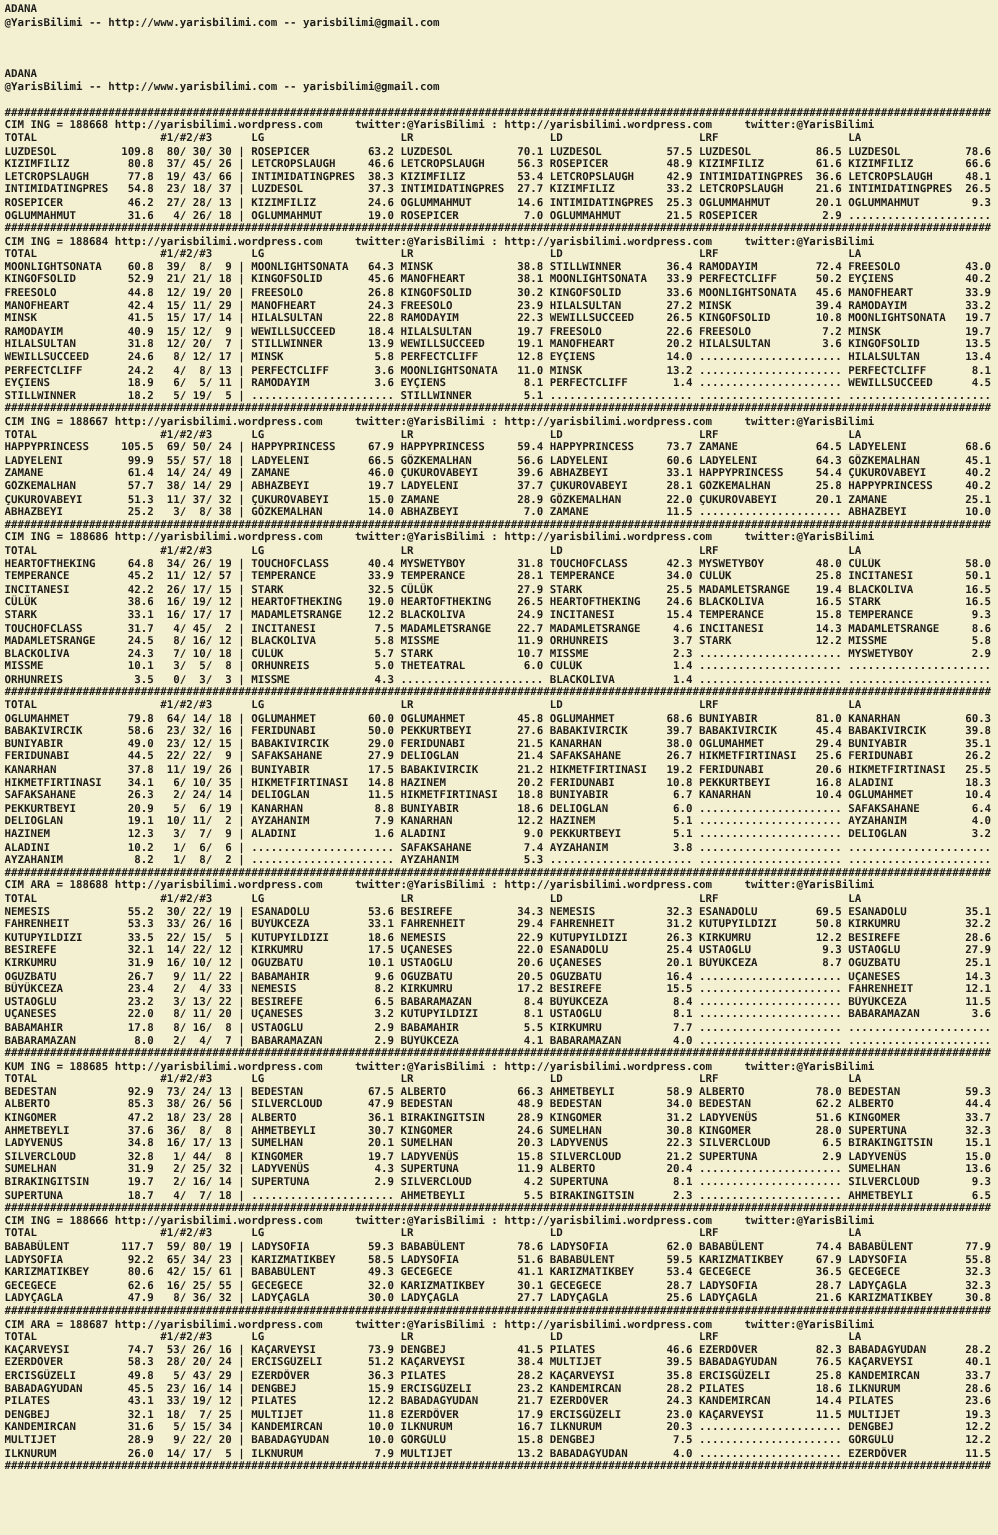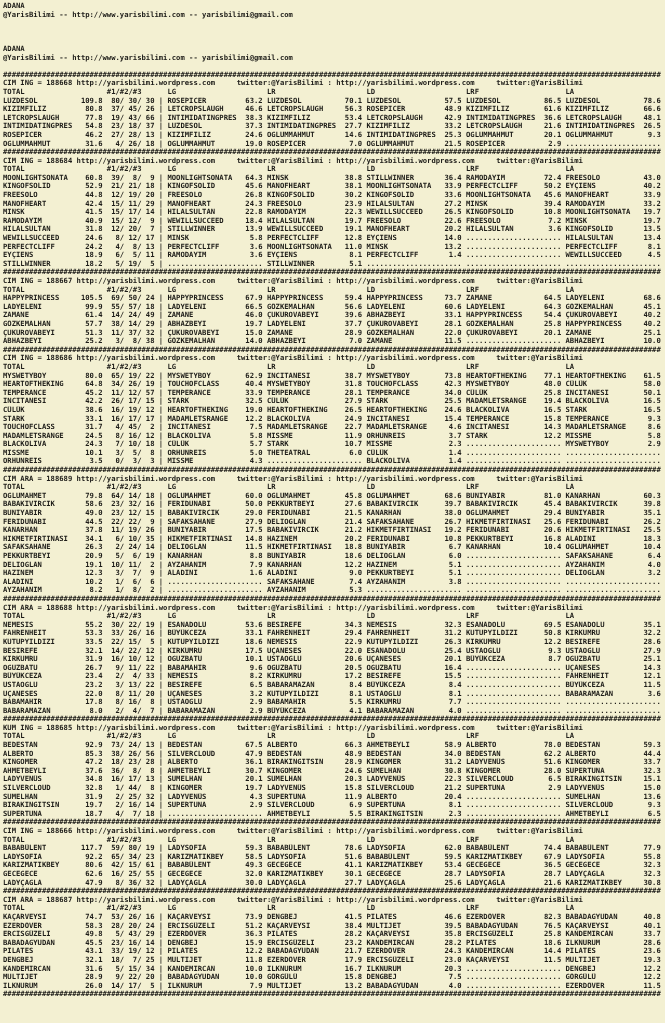--- a/index.html
+++ b/index.html
@@ -70,35 +70,33 @@
         <div class="ln">LADYELENI          99.9  55/ 57/ 18 | LADYELENI         66.5 GÖZKEMALHAN       56.6 LADYELENI         60.6 LADYELENI         64.3 GÖZKEMALHAN       45.1 </div>
         <div class="ln">ZAMANE             61.4  14/ 24/ 49 | ZAMANE            46.0 ÇUKUROVABEYI      39.6 ABHAZBEYI         33.1 HAPPYPRINCESS     54.4 ÇUKUROVABEYI      40.2 </div>
         <div class="ln">GÖZKEMALHAN        57.7  38/ 14/ 29 | ABHAZBEYI         19.7 LADYELENI         37.7 ÇUKUROVABEYI      28.1 GÖZKEMALHAN       25.8 HAPPYPRINCESS     40.2 </div>
         <div class="ln">ÇUKUROVABEYI       51.3  11/ 37/ 32 | ÇUKUROVABEYI      15.0 ZAMANE            28.9 GÖZKEMALHAN       22.0 ÇUKUROVABEYI      20.1 ZAMANE            25.1 </div>
         <div class="ln">ABHAZBEYI          25.2   3/  8/ 38 | GÖZKEMALHAN       14.0 ABHAZBEYI          7.0 ZAMANE            11.5 ...................... ABHAZBEYI         10.0 </div>
       </div>
       <div>
         <div class="ln">########################################################################################################################################################</div>
         <div class="ln">CIM ING = 188686 http://yarisbilimi.wordpress.com     twitter:@YarisBilimi : http://yarisbilimi.wordpress.com     twitter:@YarisBilimi</div>
         <div class="ln">TOTAL                   #1/#2/#3      LG                     LR                     LD                     LRF                    LA</div>
-        <div class="ln">MYSWETYBOY         80.0  65/ 19/ 22 | MYSWETYBOY        62.9 INCITANESI        38.7 MYSWETYBOY        73.8 HEARTOFTHEKING    77.1 HEARTOFTHEKING    61.5 </div>
         <div class="ln">HEARTOFTHEKING     64.8  34/ 26/ 19 | TOUCHOFCLASS      40.4 MYSWETYBOY        31.8 TOUCHOFCLASS      42.3 MYSWETYBOY        48.0 CÜLÜK             58.0 </div>
         <div class="ln">TEMPERANCE         45.2  11/ 12/ 57 | TEMPERANCE        33.9 TEMPERANCE        28.1 TEMPERANCE        34.0 CÜLÜK             25.8 INCITANESI        50.1 </div>
         <div class="ln">INCITANESI         42.2  26/ 17/ 15 | STARK             32.5 CÜLÜK             27.9 STARK             25.5 MADAMLETSRANGE    19.4 BLACKOLIVA        16.5 </div>
         <div class="ln">CÜLÜK              38.6  16/ 19/ 12 | HEARTOFTHEKING    19.0 HEARTOFTHEKING    26.5 HEARTOFTHEKING    24.6 BLACKOLIVA        16.5 STARK             16.5 </div>
         <div class="ln">STARK              33.1  16/ 17/ 17 | MADAMLETSRANGE    12.2 BLACKOLIVA        24.9 INCITANESI        15.4 TEMPERANCE        15.8 TEMPERANCE         9.3 </div>
         <div class="ln">TOUCHOFCLASS       31.7   4/ 45/  2 | INCITANESI         7.5 MADAMLETSRANGE    22.7 MADAMLETSRANGE     4.6 INCITANESI        14.3 MADAMLETSRANGE     8.6 </div>
         <div class="ln">MADAMLETSRANGE     24.5   8/ 16/ 12 | BLACKOLIVA         5.8 MISSME            11.9 ORHUNREIS          3.7 STARK             12.2 MISSME             5.8 </div>
         <div class="ln">BLACKOLIVA         24.3   7/ 10/ 18 | CÜLÜK              5.7 STARK             10.7 MISSME             2.3 ...................... MYSWETYBOY         2.9 </div>
         <div class="ln">MISSME             10.1   3/  5/  8 | ORHUNREIS          5.0 THETEATRAL         6.0 CÜLÜK              1.4 ...................... ...................... </div>
         <div class="ln">ORHUNREIS           3.5   0/  3/  3 | MISSME             4.3 ...................... BLACKOLIVA         1.4 ...................... ...................... </div>
       </div>
       <div>
         <div class="ln">########################################################################################################################################################</div>
-        <div class="ln">CIM ARA = 188689 http://yarisbilimi.wordpress.com     twitter:@YarisBilimi : http://yarisbilimi.wordpress.com     twitter:@YarisBilimi</div>
         <div class="ln">TOTAL                   #1/#2/#3      LG                     LR                     LD                     LRF                    LA</div>
         <div class="ln">OGLUMAHMET         79.8  64/ 14/ 18 | OGLUMAHMET        60.0 OGLUMAHMET        45.8 OGLUMAHMET        68.6 BUNIYABIR         81.0 KANARHAN          60.3 </div>
         <div class="ln">BABAKIVIRCIK       58.6  23/ 32/ 16 | FERIDUNABI        50.0 PEKKURTBEYI       27.6 BABAKIVIRCIK      39.7 BABAKIVIRCIK      45.4 BABAKIVIRCIK      39.8 </div>
         <div class="ln">BUNIYABIR          49.0  23/ 12/ 15 | BABAKIVIRCIK      29.0 FERIDUNABI        21.5 KANARHAN          38.0 OGLUMAHMET        29.4 BUNIYABIR         35.1 </div>
         <div class="ln">FERIDUNABI         44.5  22/ 22/  9 | SAFAKSAHANE       27.9 DELIOGLAN         21.4 SAFAKSAHANE       26.7 HIKMETFIRTINASI   25.6 FERIDUNABI        26.2 </div>
         <div class="ln">KANARHAN           37.8  11/ 19/ 26 | BUNIYABIR         17.5 BABAKIVIRCIK      21.2 HIKMETFIRTINASI   19.2 FERIDUNABI        20.6 HIKMETFIRTINASI   25.5 </div>
         <div class="ln">HIKMETFIRTINASI    34.1   6/ 10/ 35 | HIKMETFIRTINASI   14.8 HAZINEM           20.2 FERIDUNABI        10.8 PEKKURTBEYI       16.8 ALADINI           18.3 </div>
         <div class="ln">SAFAKSAHANE        26.3   2/ 24/ 14 | DELIOGLAN         11.5 HIKMETFIRTINASI   18.8 BUNIYABIR          6.7 KANARHAN          10.4 OGLUMAHMET        10.4 </div>
         <div class="ln">PEKKURTBEYI        20.9   5/  6/ 19 | KANARHAN           8.8 BUNIYABIR         18.6 DELIOGLAN          6.0 ...................... SAFAKSAHANE        6.4 </div>
         <div class="ln">DELIOGLAN          19.1  10/ 11/  2 | AYZAHANIM          7.9 KANARHAN          12.2 HAZINEM            5.1 ...................... AYZAHANIM          4.0 </div>
@@ -126,38 +124,38 @@
         <div class="ln">########################################################################################################################################################</div>
         <div class="ln">KUM ING = 188685 http://yarisbilimi.wordpress.com     twitter:@YarisBilimi : http://yarisbilimi.wordpress.com     twitter:@YarisBilimi</div>
         <div class="ln">TOTAL                   #1/#2/#3      LG                     LR                     LD                     LRF                    LA</div>
         <div class="ln">BEDESTAN           92.9  73/ 24/ 13 | BEDESTAN          67.5 ALBERTO           66.3 AHMETBEYLI        58.9 ALBERTO           78.0 BEDESTAN          59.3 </div>
         <div class="ln">ALBERTO            85.3  38/ 26/ 56 | SILVERCLOUD       47.9 BEDESTAN          48.9 BEDESTAN          34.0 BEDESTAN          62.2 ALBERTO           44.4 </div>
         <div class="ln">KINGOMER           47.2  18/ 23/ 28 | ALBERTO           36.1 BIRAKINGITSIN     28.9 KINGOMER          31.2 LADYVENÜS         51.6 KINGOMER          33.7 </div>
         <div class="ln">AHMETBEYLI         37.6  36/  8/  8 | AHMETBEYLI        30.7 KINGOMER          24.6 SUMELHAN          30.8 KINGOMER          28.0 SUPERTUNA         32.3 </div>
         <div class="ln">LADYVENÜS          34.8  16/ 17/ 13 | SUMELHAN          20.1 SUMELHAN          20.3 LADYVENÜS         22.3 SILVERCLOUD        6.5 BIRAKINGITSIN     15.1 </div>
         <div class="ln">SILVERCLOUD        32.8   1/ 44/  8 | KINGOMER          19.7 LADYVENÜS         15.8 SILVERCLOUD       21.2 SUPERTUNA          2.9 LADYVENÜS         15.0 </div>
         <div class="ln">SUMELHAN           31.9   2/ 25/ 32 | LADYVENÜS          4.3 SUPERTUNA         11.9 ALBERTO           20.4 ...................... SUMELHAN          13.6 </div>
-        <div class="ln">BIRAKINGITSIN      19.7   2/ 16/ 14 | SUPERTUNA          2.9 SILVERCLOUD        6.9 SUPERTUNA          8.1 ...................... SILVERCLOUD        9.3 </div>
+        <div class="ln">BIRAKINGITSIN      19.7   2/ 16/ 14 | SUPERTUNA          2.9 SILVERCLOUD        4.2 SUPERTUNA          8.1 ...................... SILVERCLOUD        9.3 </div>
         <div class="ln">SUPERTUNA          18.7   4/  7/ 18 | ...................... AHMETBEYLI         5.5 BIRAKINGITSIN      2.3 ...................... AHMETBEYLI         6.5 </div>
       </div>
       <div>
         <div class="ln">########################################################################################################################################################</div>
         <div class="ln">CIM ING = 188666 http://yarisbilimi.wordpress.com     twitter:@YarisBilimi : http://yarisbilimi.wordpress.com     twitter:@YarisBilimi</div>
         <div class="ln">TOTAL                   #1/#2/#3      LG                     LR                     LD                     LRF                    LA</div>
         <div class="ln">BABABÜLENT        117.7  59/ 80/ 19 | LADYSOFIA         59.3 BABABÜLENT        78.6 LADYSOFIA         62.0 BABABÜLENT        74.4 BABABÜLENT        77.9 </div>
         <div class="ln">LADYSOFIA          92.2  65/ 34/ 23 | KARIZMATIKBEY     58.5 LADYSOFIA         51.6 BABABÜLENT        59.5 KARIZMATIKBEY     67.9 LADYSOFIA         55.8 </div>
         <div class="ln">KARIZMATIKBEY      80.6  42/ 15/ 61 | BABABÜLENT        49.3 GECEGECE          41.1 KARIZMATIKBEY     53.4 GECEGECE          36.5 GECEGECE          32.3 </div>
         <div class="ln">GECEGECE           62.6  16/ 25/ 55 | GECEGECE          32.0 KARIZMATIKBEY     30.1 GECEGECE          28.7 LADYSOFIA         28.7 LADYÇAGLA         32.3 </div>
         <div class="ln">LADYÇAGLA          47.9   8/ 36/ 32 | LADYÇAGLA         30.0 LADYÇAGLA         27.7 LADYÇAGLA         25.6 LADYÇAGLA         21.6 KARIZMATIKBEY     30.8 </div>
       </div>
       <div>
         <div class="ln">########################################################################################################################################################</div>
         <div class="ln">CIM ARA = 188687 http://yarisbilimi.wordpress.com     twitter:@YarisBilimi : http://yarisbilimi.wordpress.com     twitter:@YarisBilimi</div>
         <div class="ln">TOTAL                   #1/#2/#3      LG                     LR                     LD                     LRF                    LA</div>
-        <div class="ln">KAÇARVEYSI         74.7  53/ 26/ 16 | KAÇARVEYSI        73.9 DENGBEJ           41.5 PILATES           46.6 EZERDÖVER         82.3 BABADAGYUDAN      40.8 </div>
+        <div class="ln">KAÇARVEYSI         74.7  53/ 26/ 16 | KAÇARVEYSI        73.9 DENGBEJ           41.5 PILATES           46.6 EZERDÖVER         82.3 BABADAGYUDAN      28.2 </div>
         <div class="ln">EZERDÖVER          58.3  28/ 20/ 24 | ERCISGÜZELI       51.2 KAÇARVEYSI        38.4 MULTIJET          39.5 BABADAGYUDAN      76.5 KAÇARVEYSI        40.1 </div>
         <div class="ln">ERCISGÜZELI        49.8   5/ 43/ 29 | EZERDÖVER         36.3 PILATES           28.2 KAÇARVEYSI        35.8 ERCISGÜZELI       25.8 KANDEMIRCAN       33.7 </div>
         <div class="ln">BABADAGYUDAN       45.5  23/ 16/ 14 | DENGBEJ           15.9 ERCISGÜZELI       23.2 KANDEMIRCAN       28.2 PILATES           18.6 ILKNURUM          28.6 </div>
         <div class="ln">PILATES            43.1  33/ 19/ 12 | PILATES           12.2 BABADAGYUDAN      21.7 EZERDÖVER         24.3 KANDEMIRCAN       14.4 PILATES           23.6 </div>
         <div class="ln">DENGBEJ            32.1  18/  7/ 25 | MULTIJET          11.8 EZERDÖVER         17.9 ERCISGÜZELI       23.0 KAÇARVEYSI        11.5 MULTIJET          19.3 </div>
         <div class="ln">KANDEMIRCAN        31.6   5/ 15/ 34 | KANDEMIRCAN       10.0 ILKNURUM          16.7 ILKNURUM          20.3 ...................... DENGBEJ           12.2 </div>
         <div class="ln">MULTIJET           28.9   9/ 22/ 20 | BABADAGYUDAN      10.0 GÖRGÜLÜ           15.8 DENGBEJ            7.5 ...................... GÖRGÜLÜ           12.2 </div>
         <div class="ln">ILKNURUM           26.0  14/ 17/  5 | ILKNURUM           7.9 MULTIJET          13.2 BABADAGYUDAN       4.0 ...................... EZERDÖVER         11.5 </div>
       </div>
       <div class="ln">########################################################################################################################################################</div>

